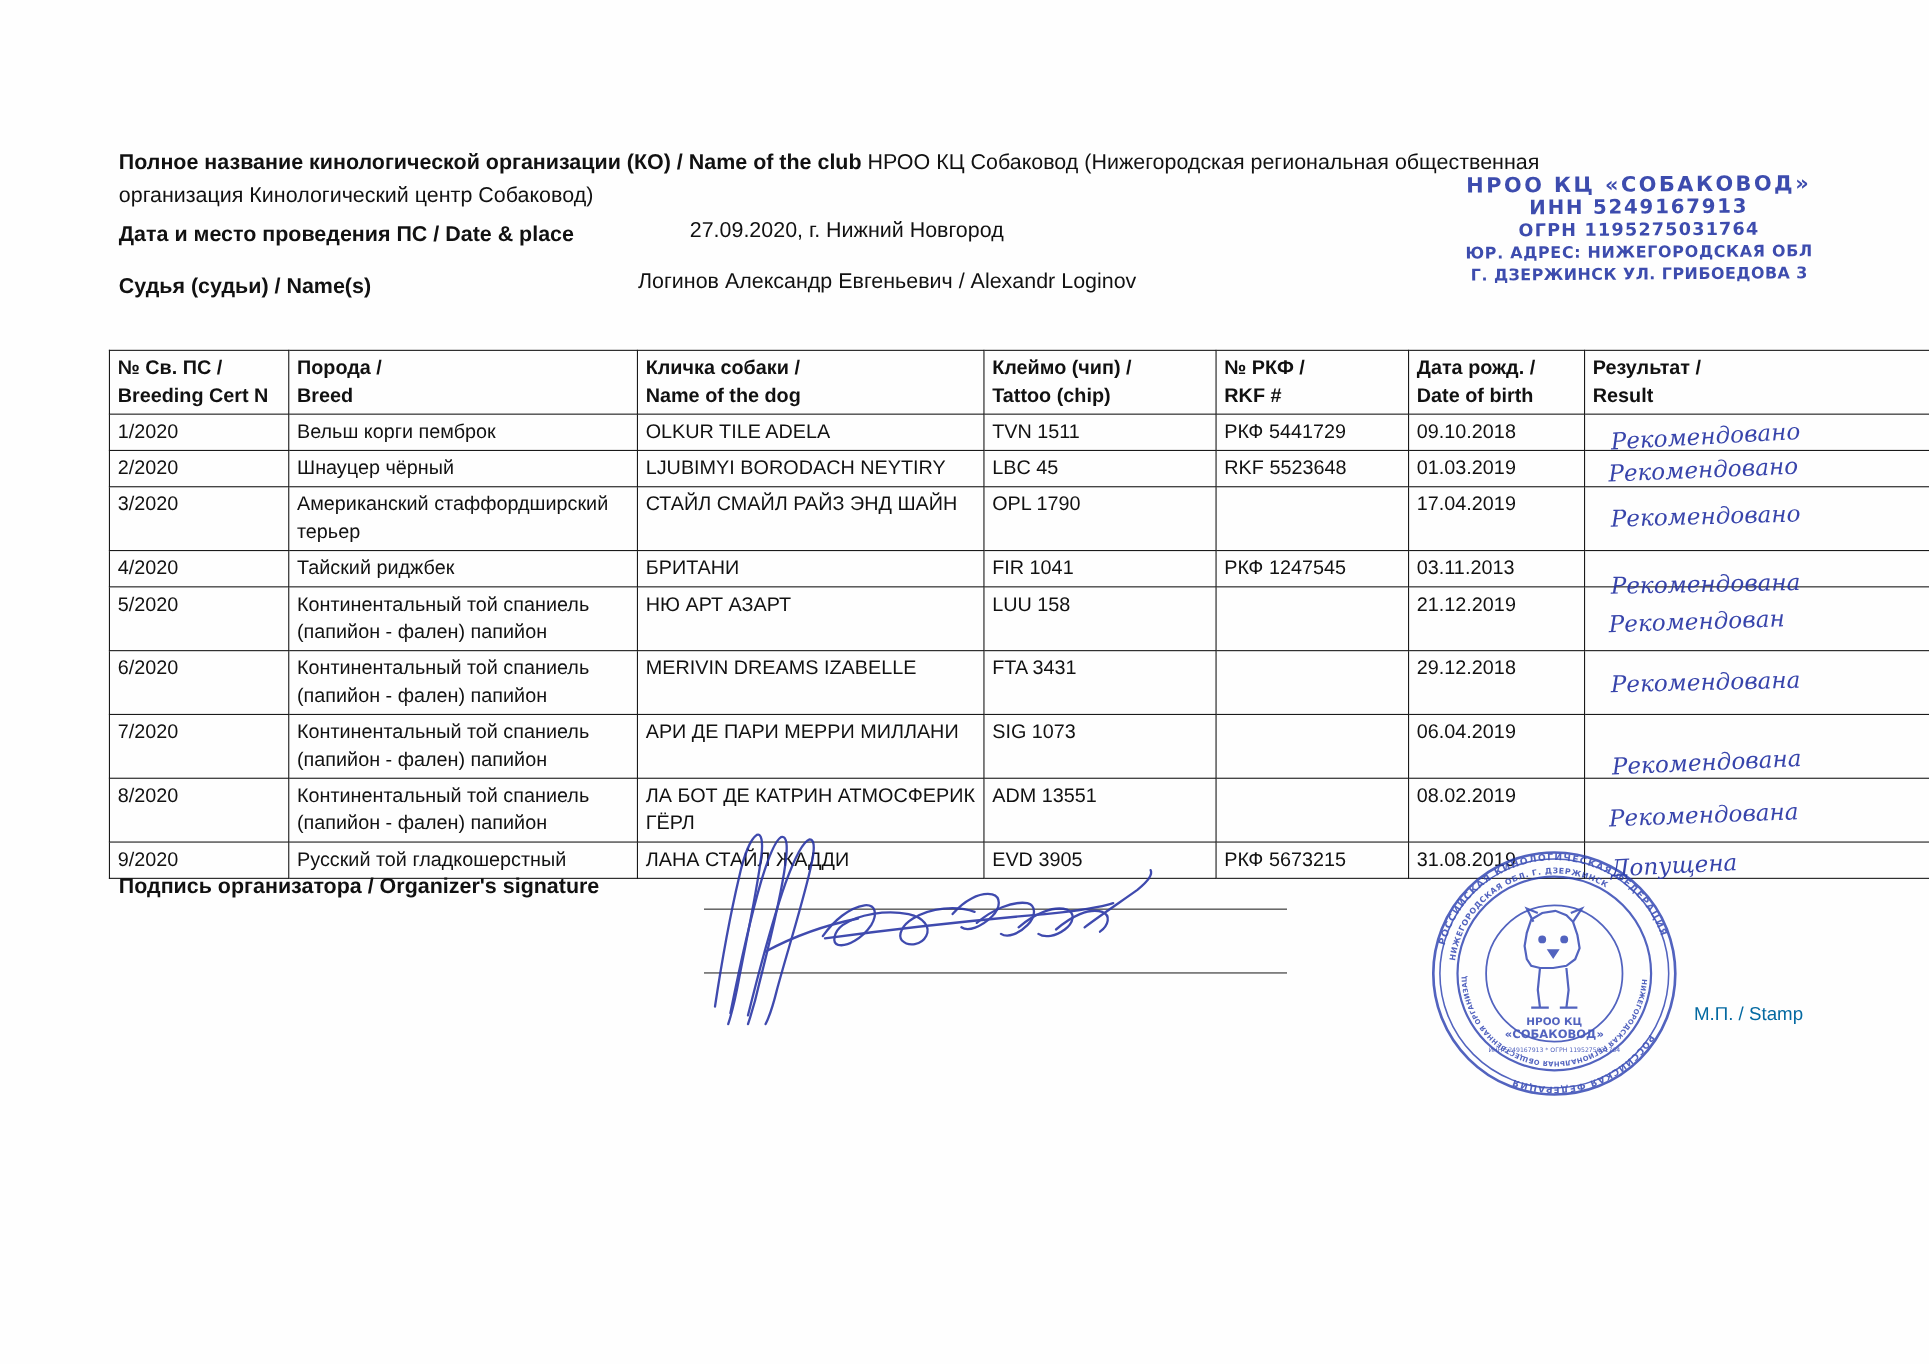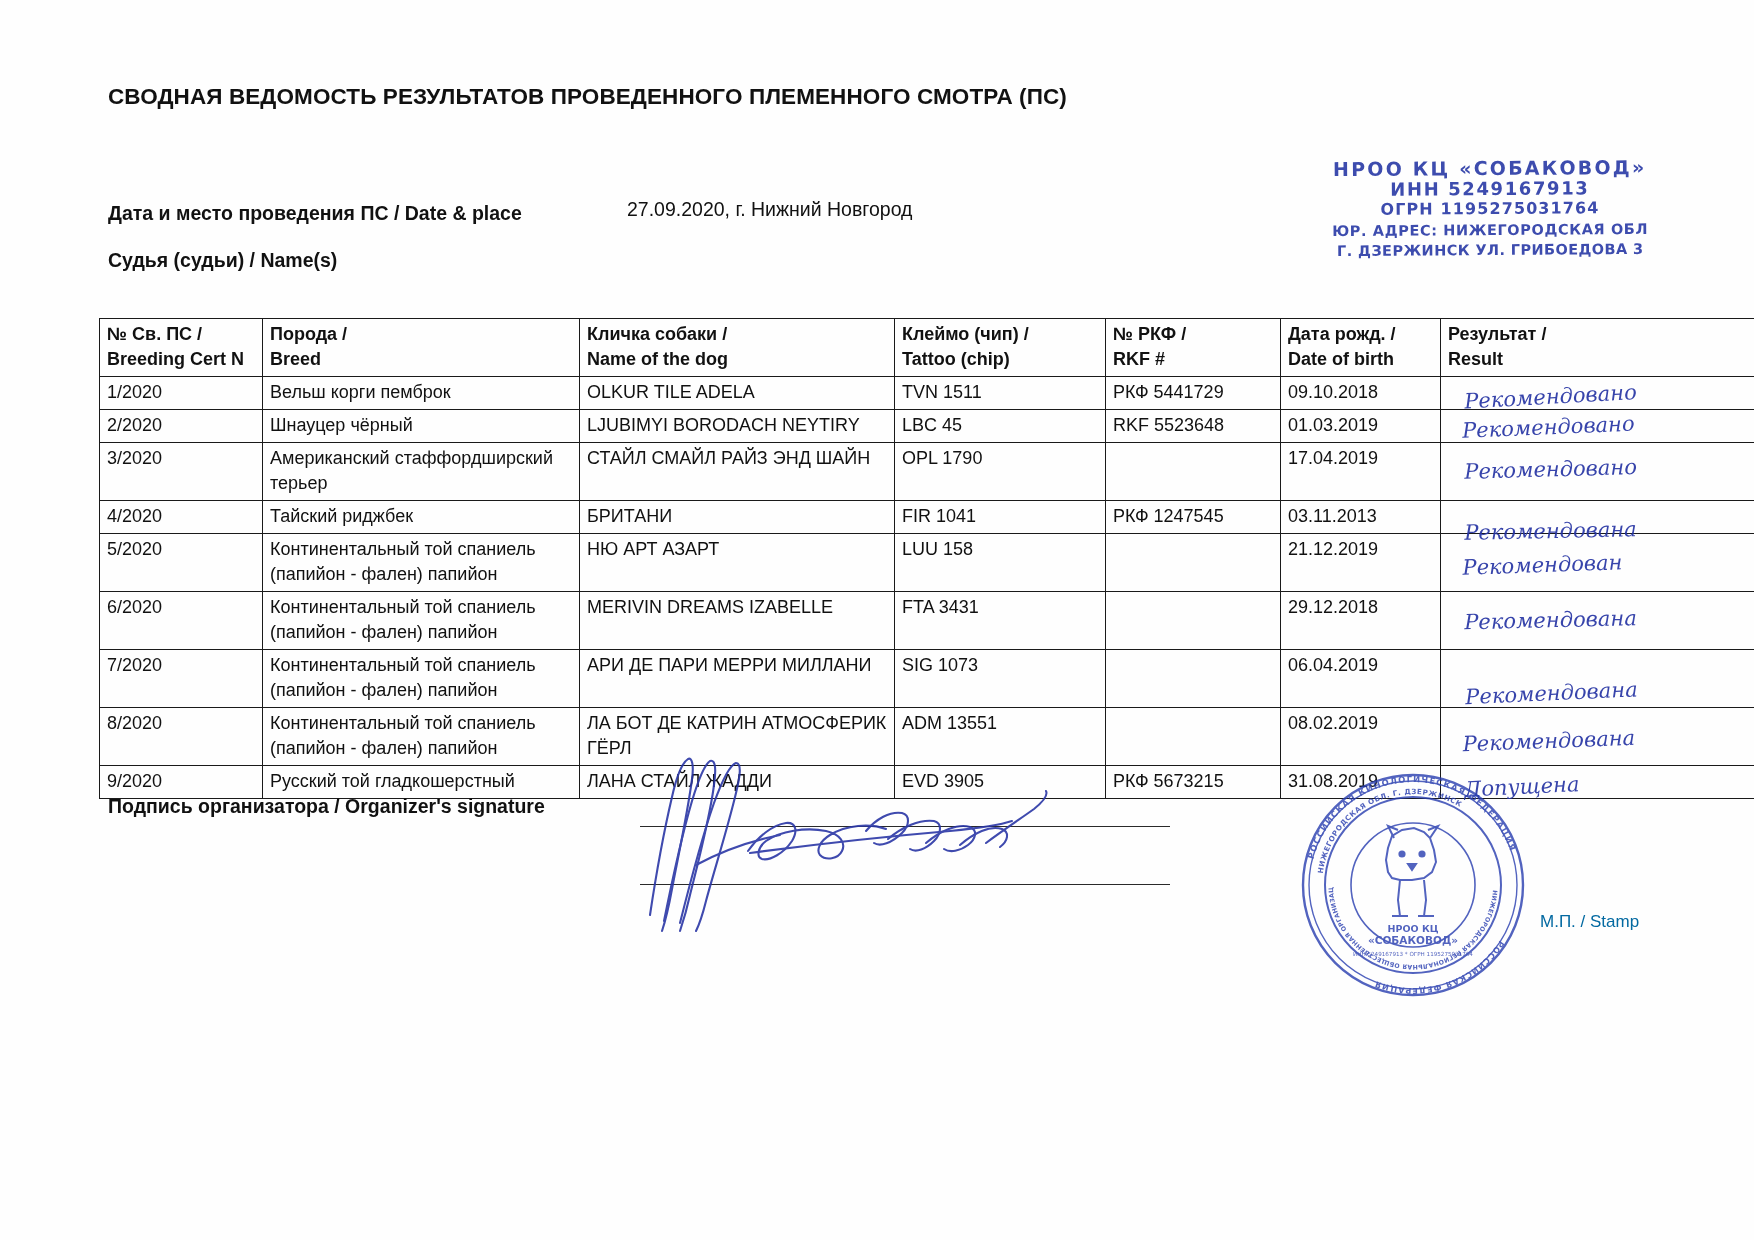--- a/index.html
+++ b/index.html
@@ -174,31 +174,35 @@
     height: 250px;
     pointer-events: none;
     opacity: 0.88;
   }
 </style>
 </head>
 <body>
 
 <div class="page">
 
-  <div class="doc-title">СВОДНАЯ ВЕДОМОСТЬ РЕЗУЛЬТАТОВ ПРОВЕДЕННОГО ПЛЕМЕННОГО СМОТРА (ПС)</div>
-
+
+  <div class="meta-row" id="row-club">
+    <span class="meta-label">Полное название кинологической организации (КО) / Name of the club</span>
+    <span class="meta-value">НРОО КЦ Собаковод (Нижегородская региональная общественная организация Кинологический центр Собаковод)</span>
+  </div>
 
   <div class="meta-row" id="row-date">
     <span class="meta-label">Дата и место проведения ПС / Date &amp; place</span>
   </div>
   <div class="meta-inline-val" id="date-value">27.09.2020, г. Нижний Новгород</div>
 
   <div class="meta-row" id="row-judge">
     <span class="meta-label">Судья (судьи) / Name(s)</span>
   </div>
+  <div class="meta-inline-val" id="judge-value">Логинов Александр Евгеньевич / Alexandr Loginov</div>
 
   <div class="org-stamp">
     <div class="l1">НРОО КЦ «СОБАКОВОД»</div>
     <div class="l2">ИНН  5249167913</div>
     <div class="l3">ОГРН  1195275031764</div>
     <div class="l4">ЮР. АДРЕС: НИЖЕГОРОДСКАЯ ОБЛ</div>
     <div class="l5">Г. ДЗЕРЖИНСК УЛ. ГРИБОЕДОВА 3</div>
   </div>
 
   <table class="results">

